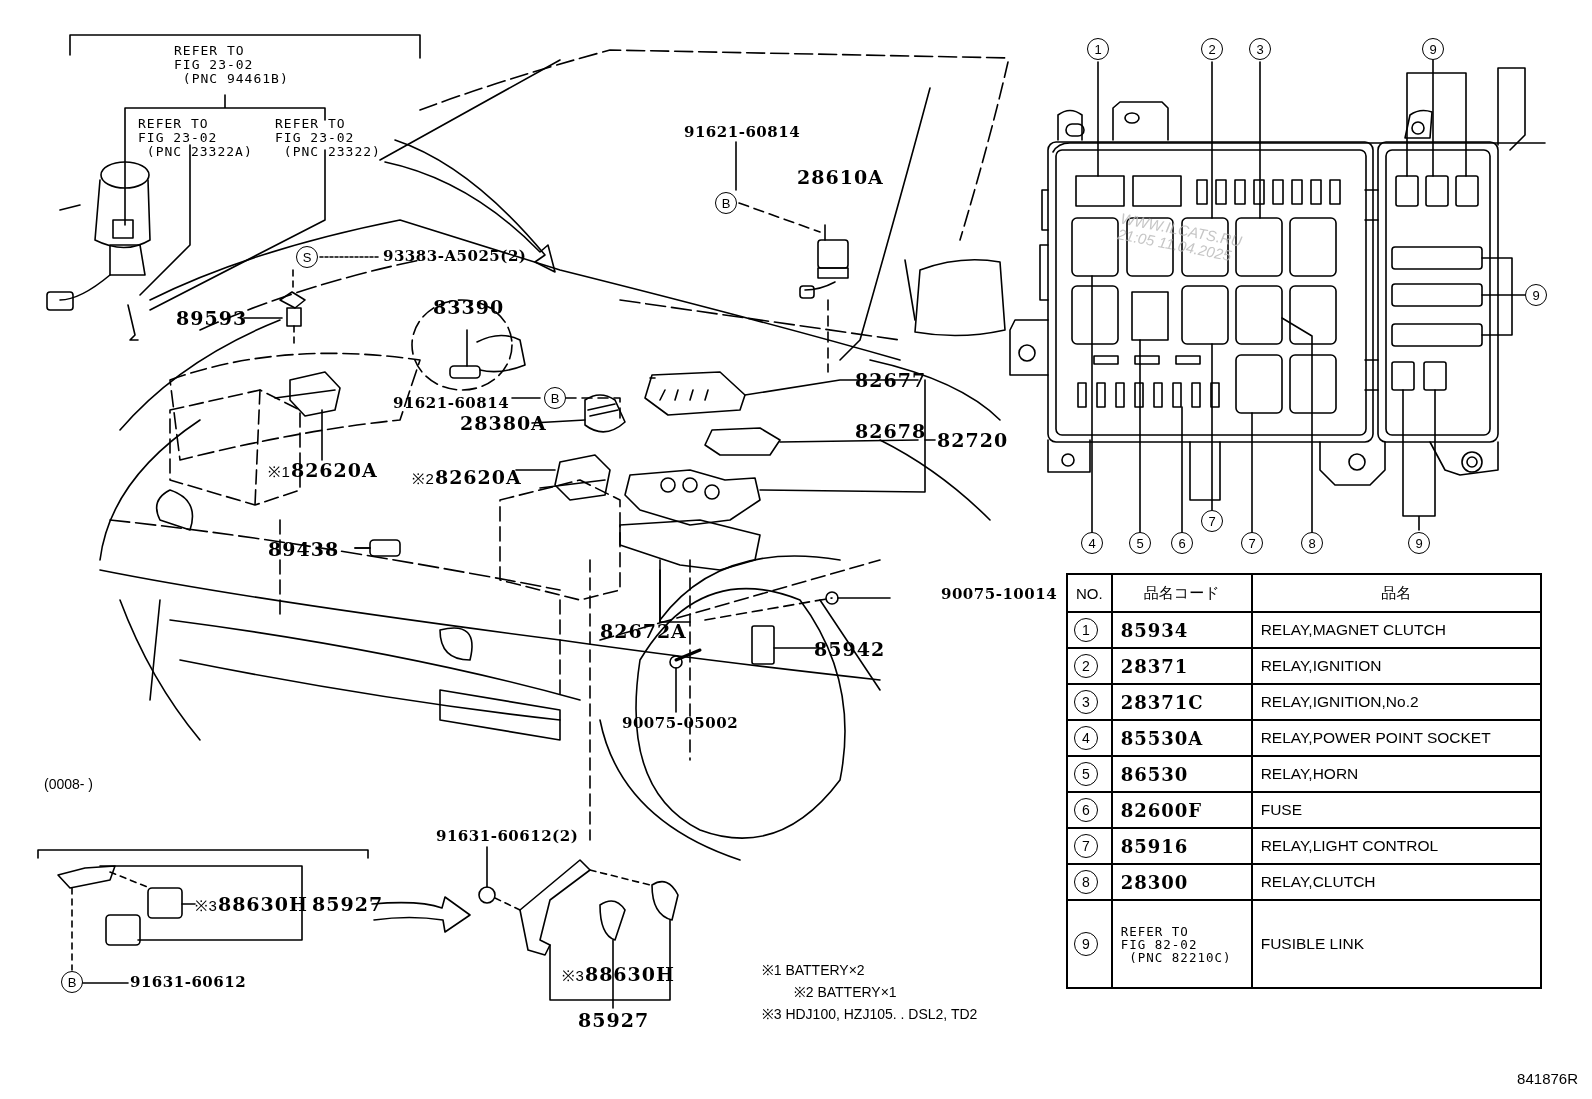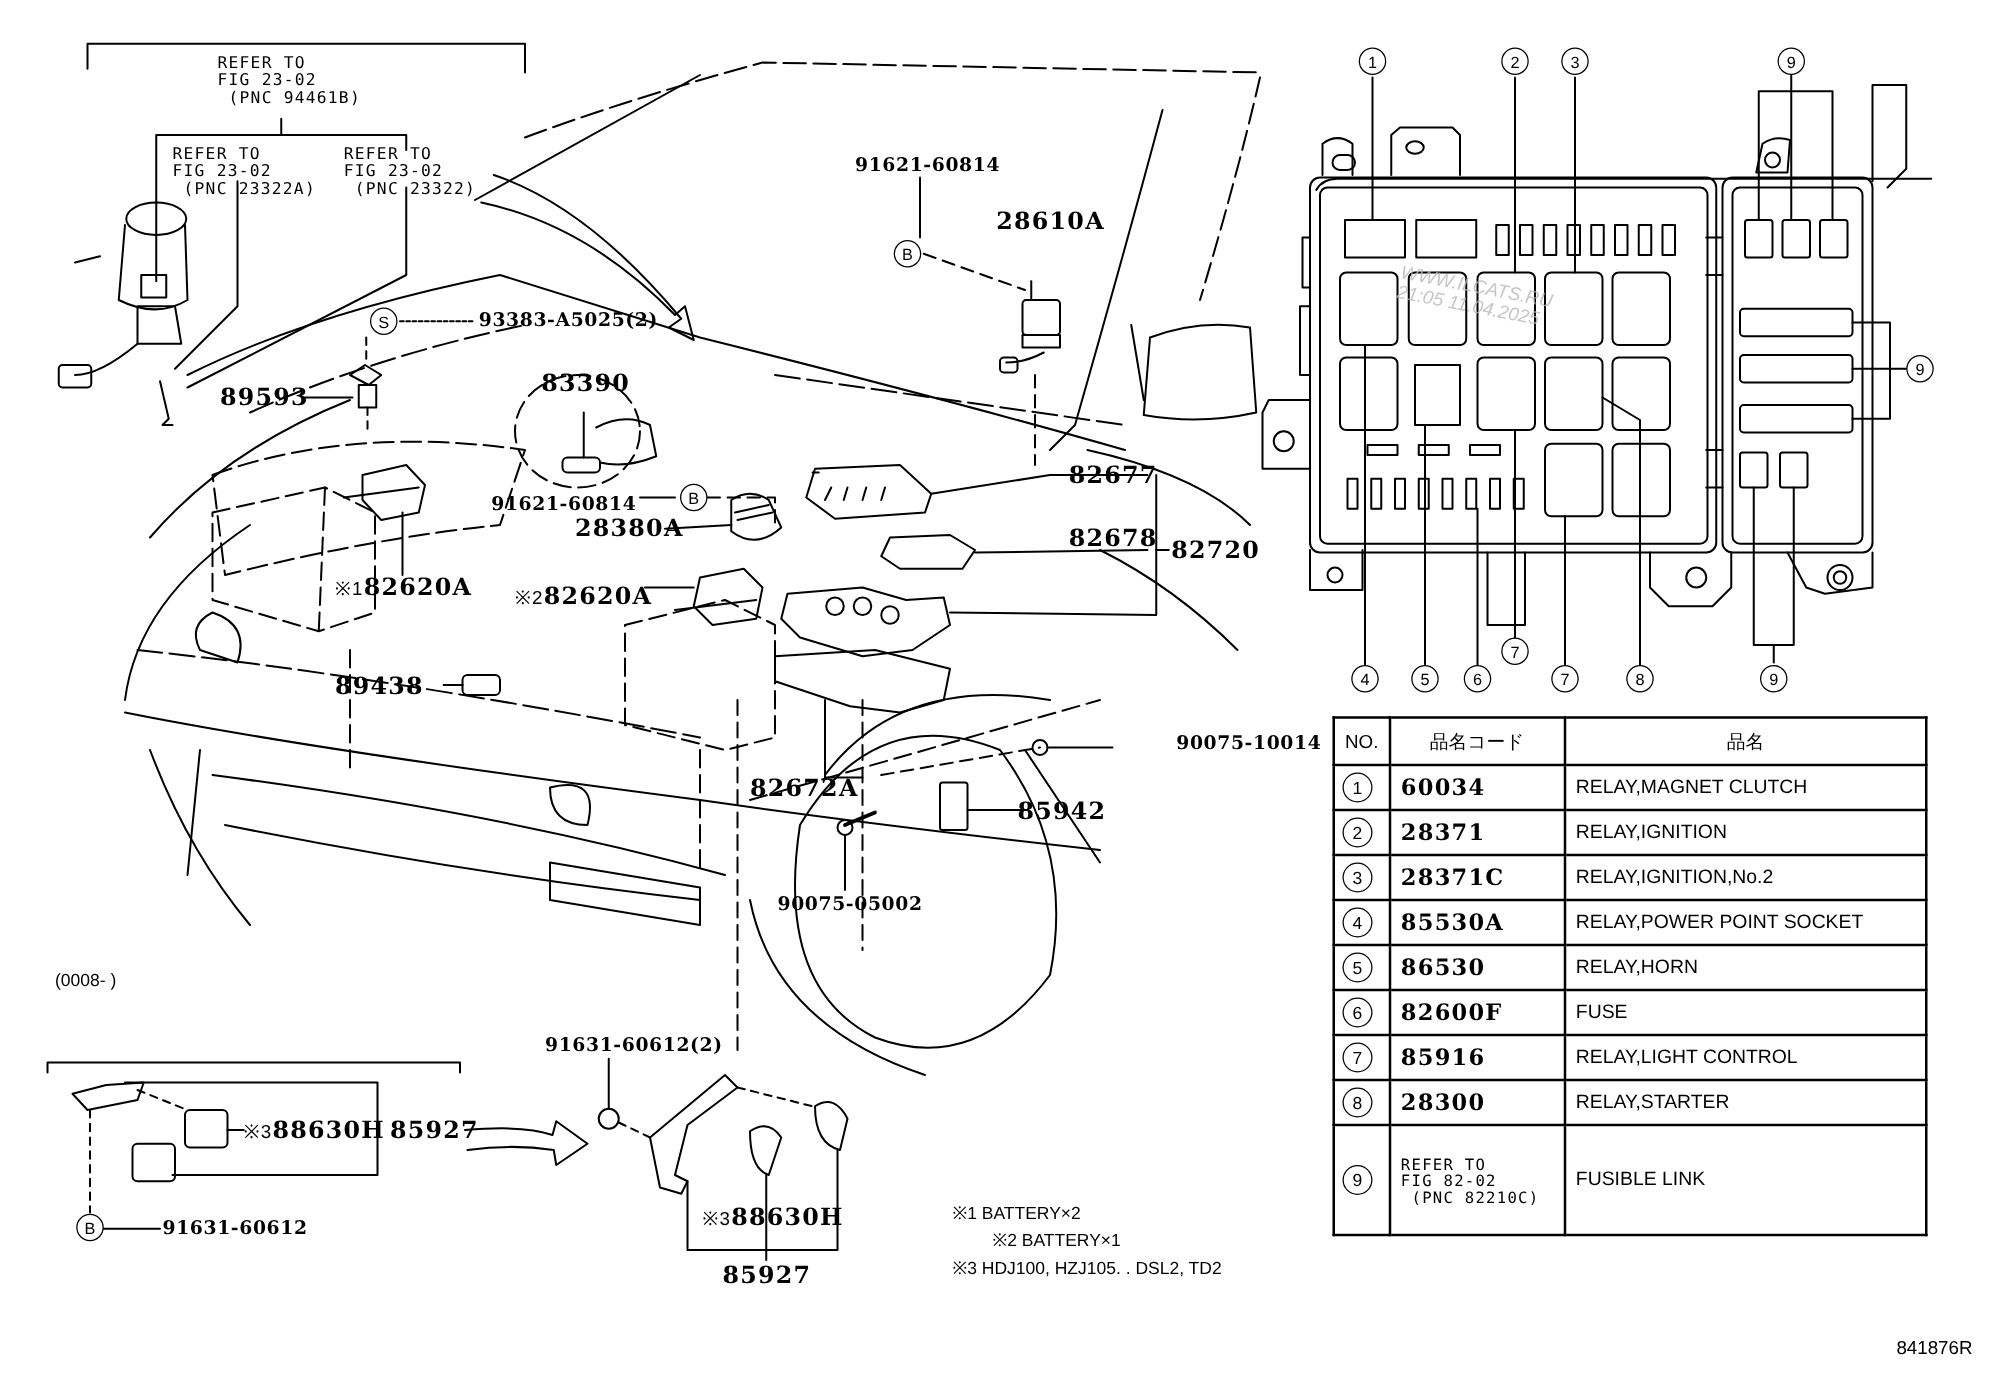--- a/index.html
+++ b/index.html
@@ -374,21 +374,21 @@
       <th>NO.</th>
       <th class="c2">品名コード</th>
       <th class="c3">品名</th>
     </tr>
   </thead>
   <tbody>
     <tr>
       <td class="no">
           <div class="tcirc">1</div>
         </td>
-      <td class="code">60034</td>
+      <td class="code">85934</td>
       <td class="name">RELAY,MAGNET CLUTCH</td>
     </tr>
     <tr>
       <td class="no">
           <div class="tcirc">2</div>
         </td>
       <td class="code">28371</td>
       <td class="name">RELAY,IGNITION</td>
     </tr>
     <tr>
@@ -424,21 +424,21 @@
           <div class="tcirc">7</div>
         </td>
       <td class="code">85916</td>
       <td class="name">RELAY,LIGHT CONTROL</td>
     </tr>
     <tr>
       <td class="no">
           <div class="tcirc">8</div>
         </td>
       <td class="code">28300</td>
-      <td class="name">RELAY,STARTER</td>
+      <td class="name">RELAY,CLUTCH</td>
     </tr>
     <tr class="tall">
       <td class="no">
           <div class="tcirc">9</div>
         </td>
       <td class="code">
           <div class="refcell">REFER TO
 FIG 82-02
  (PNC 82210C)</div>
         </td>

